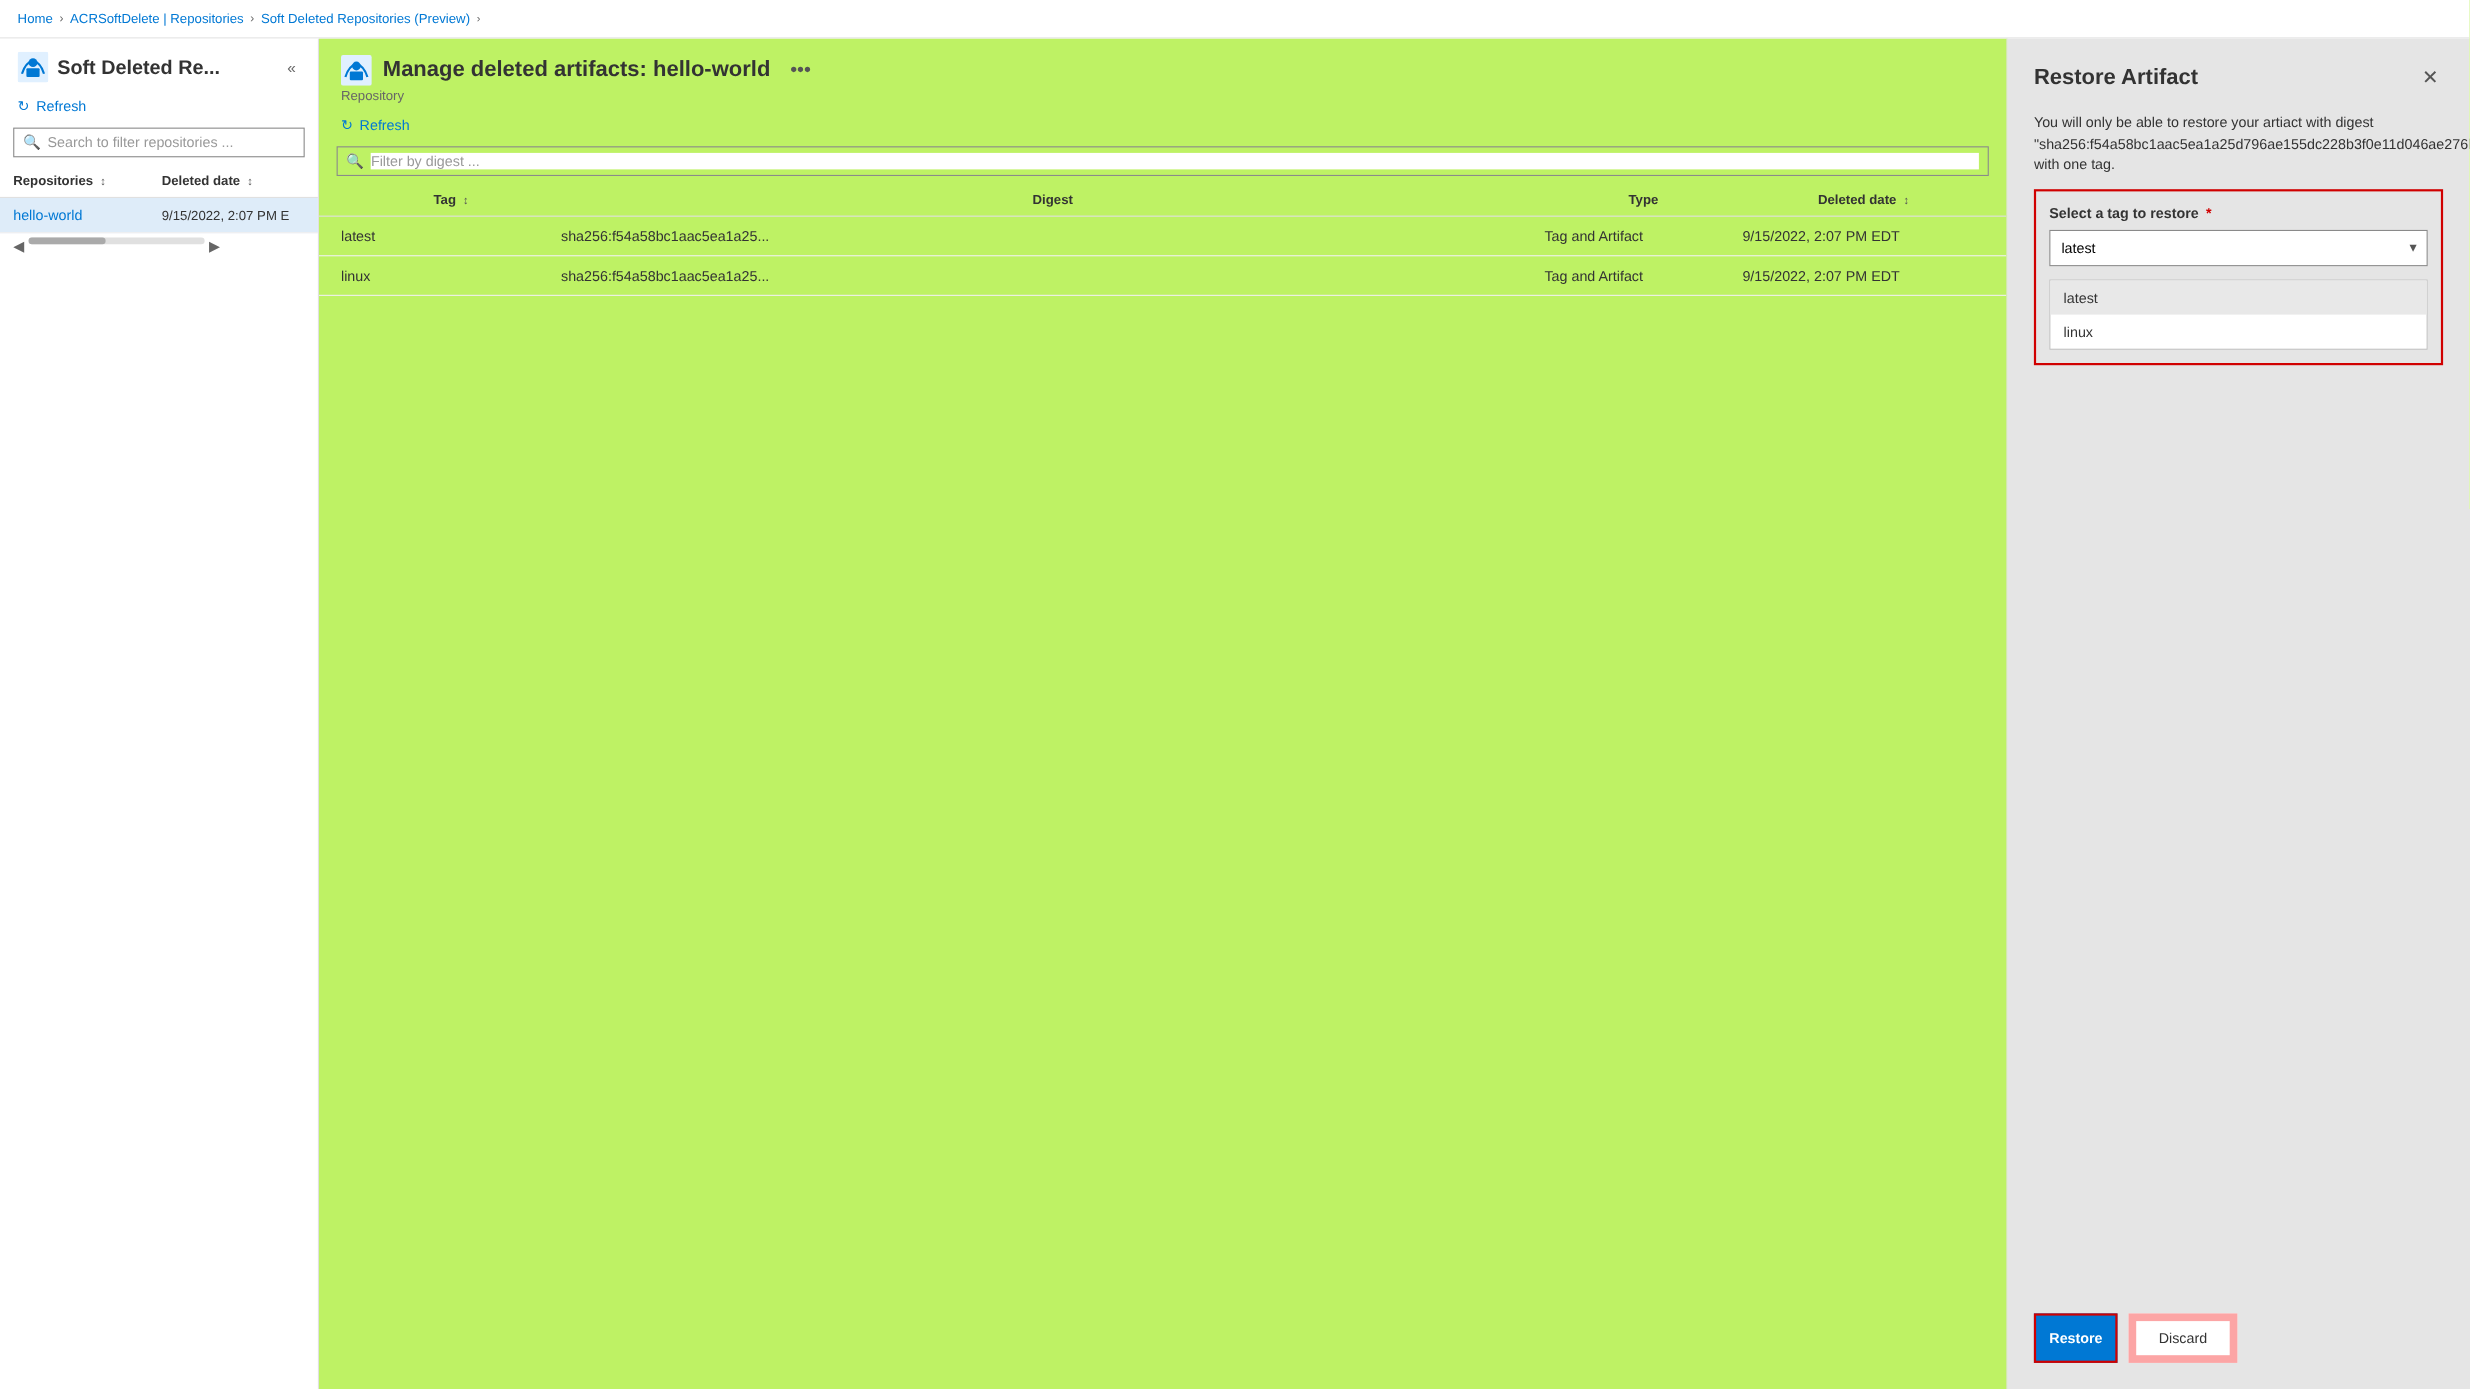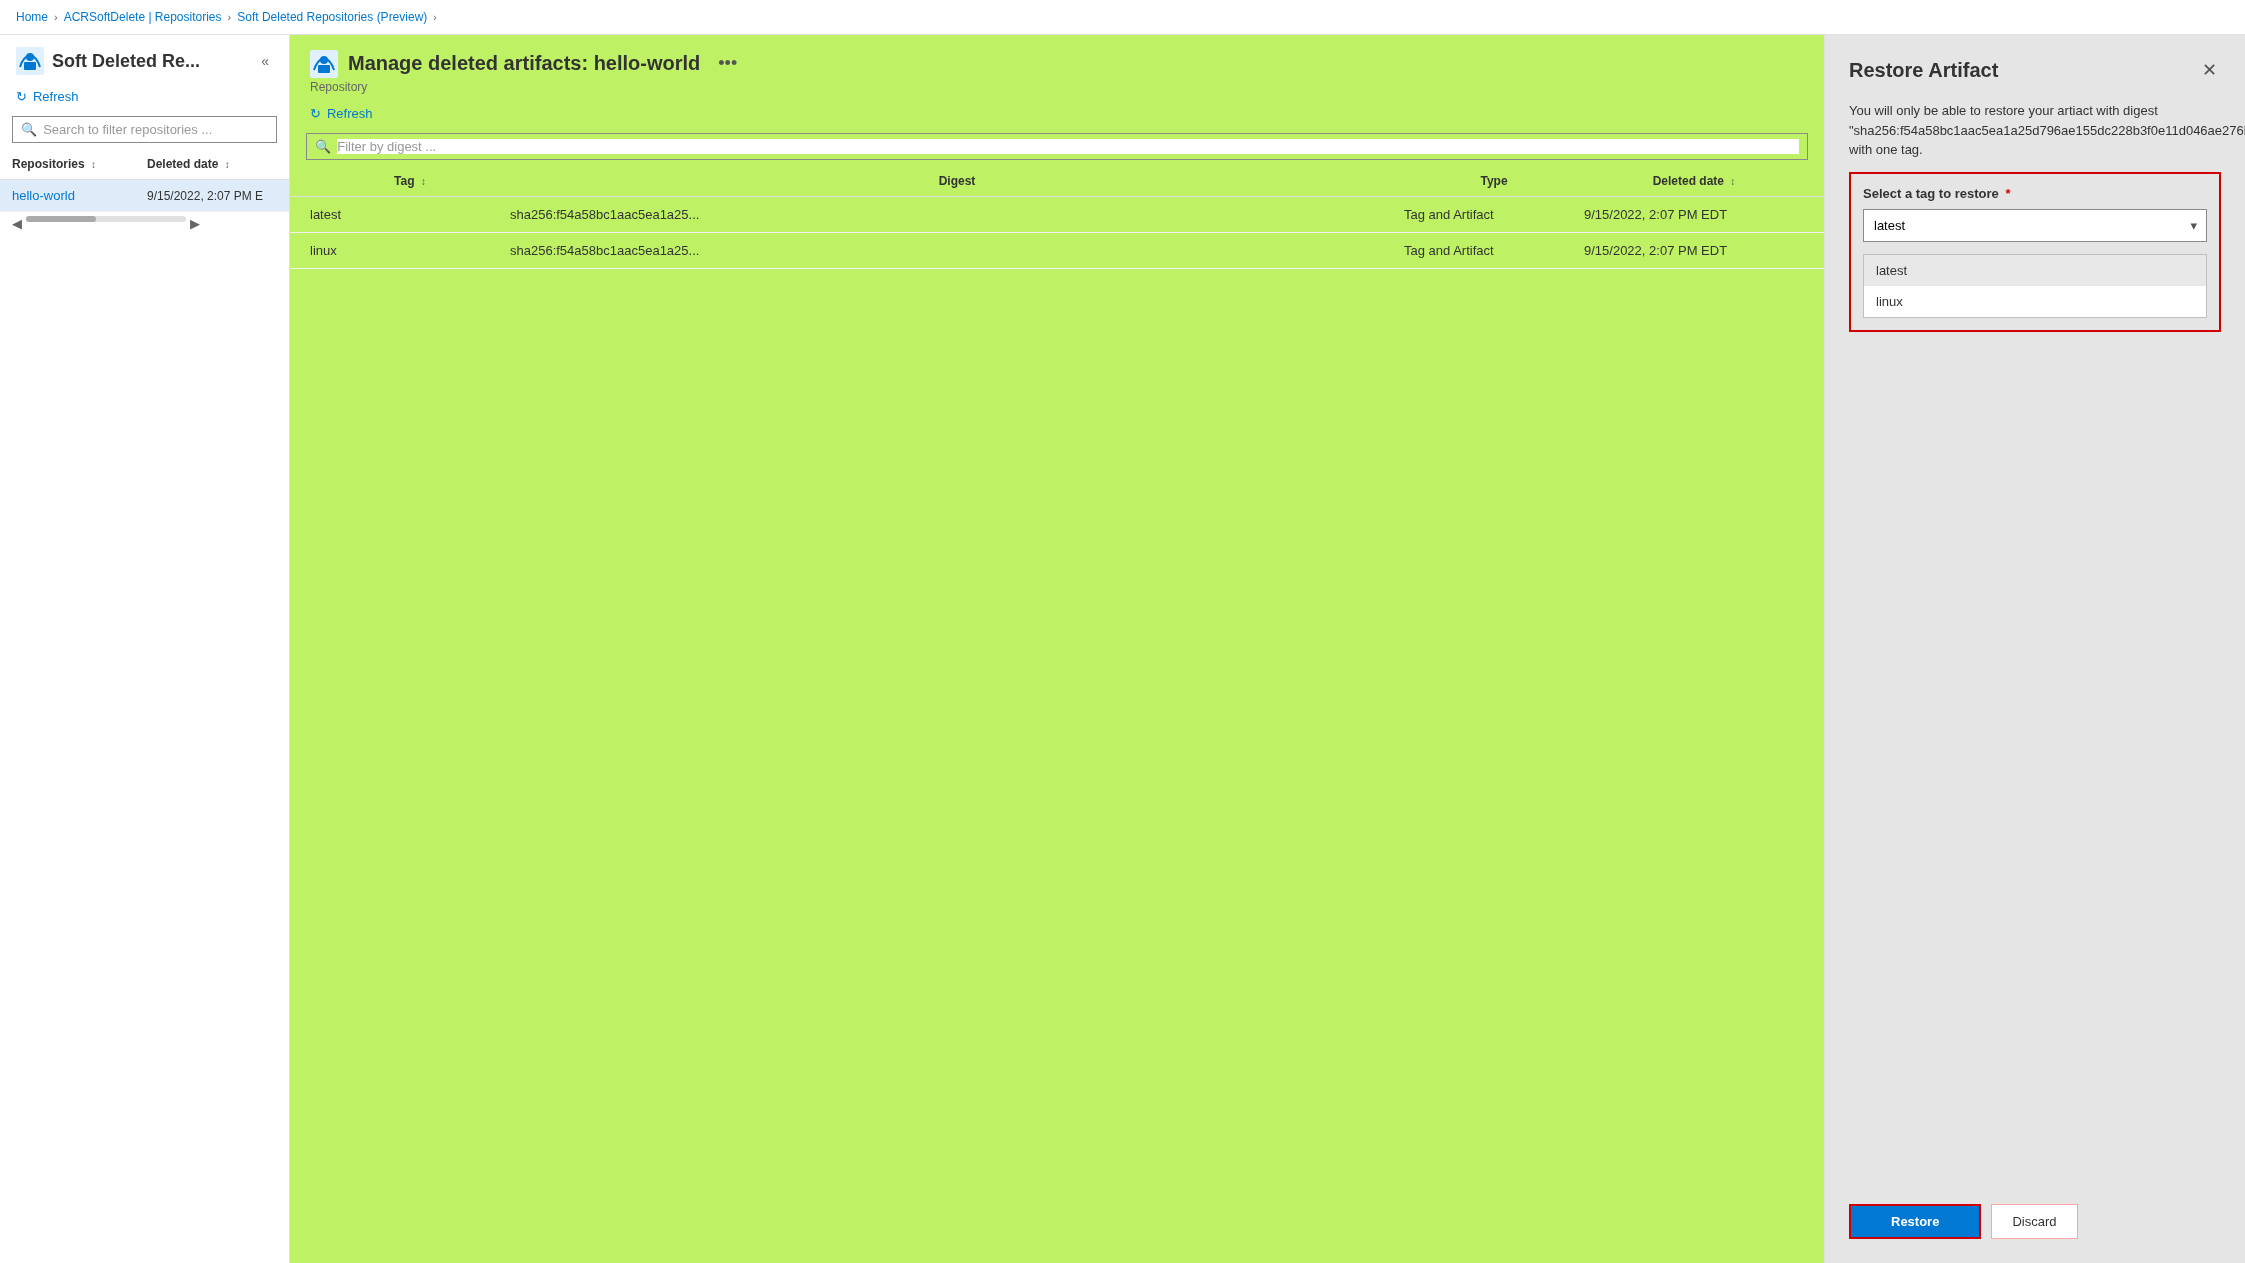--- a/index.html
+++ b/index.html
@@ -386,34 +386,34 @@
     .right-panel-footer {
       position: absolute;
       bottom: 24px;
       left: 24px;
       right: 24px;
       display: flex;
       gap: 10px;
     }
 
     .restore-btn {
-      padding: 8px 40px;
+      padding: 8px 12px;
       background: #0078d4;
       color: #fff;
       border: 2px solid #d00000;
       font-size: 13px;
       font-weight: 600;
       cursor: pointer;
     }
 
     .discard-btn {
       padding: 8px 20px;
       background: #fff;
       color: #333;
-      border: 1px solid #fca5a5;
+      border: 7px solid #fca5a5;
       font-size: 13px;
       cursor: pointer;
     }
 
     svg.acr-icon {
       width: 28px;
       height: 28px;
     }
   </style>
 </head>

